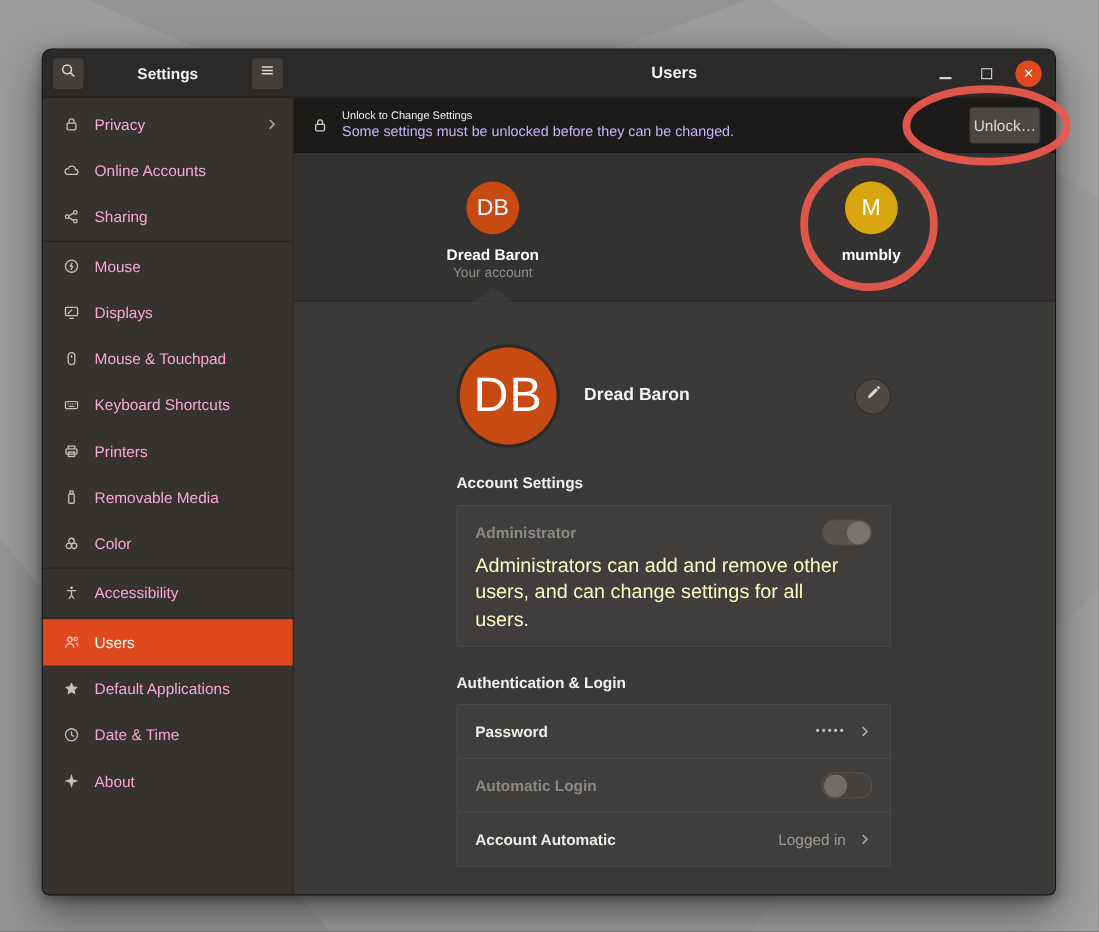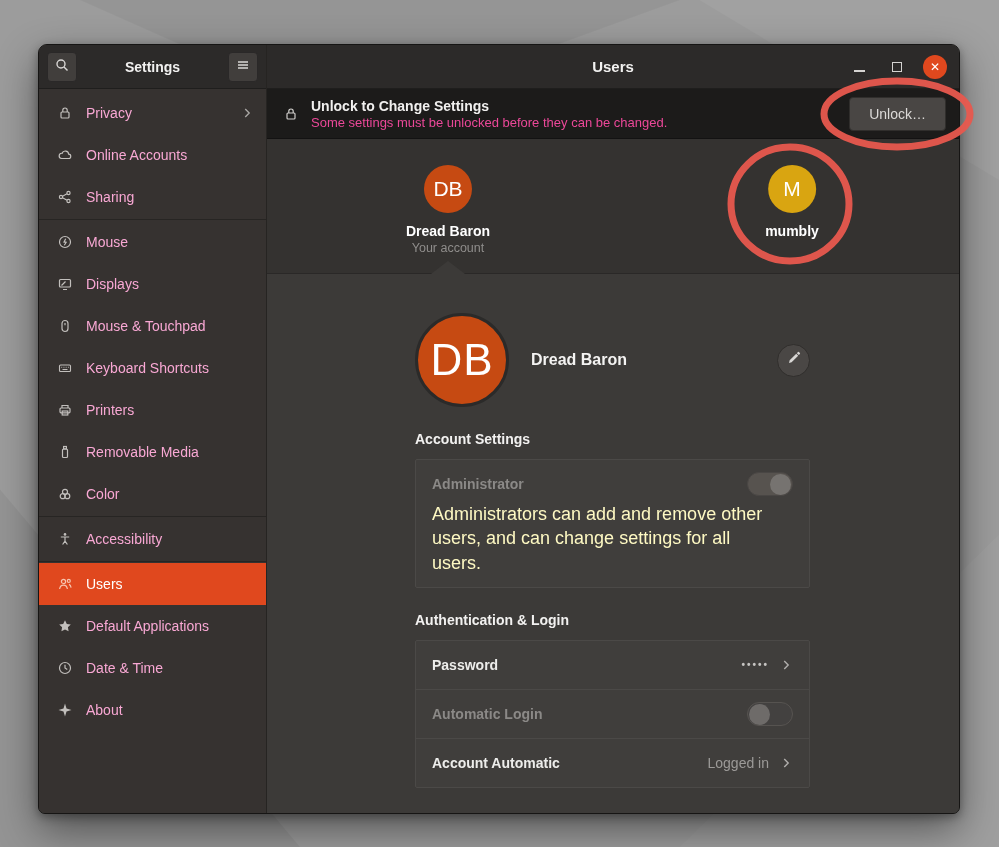--- a/index.html
+++ b/index.html
@@ -61,24 +61,24 @@
   .wc { width:24px; height:24px; display:flex; align-items:center; justify-content:center; cursor:pointer; }
   .wc-min-bar { width:11px; height:2px; background:#d5d3d1; margin-top:8px; }
   .wc-max-box { width:10px; height:10px; border:1.5px solid #d5d3d1; }
   .wc-close { border-radius:50%; background:#e0481e; color:#fff; font-size:12px; line-height:1; }
 
   .banner { height:50px; flex:none; background:#1c1b1a; border-bottom:1px solid #131212;
             display:flex; align-items:center; padding:0 13px 0 16px; gap:12px; }
   .banner .bicon { width:16px; height:16px; color:#d0cecb; flex:none; display:flex; }
   .banner .bicon svg { width:16px; height:16px; }
   .banner-text { display:flex; flex-direction:column; gap:1px; }
-  .banner-title { color:#f1f0ef; font-weight:bold; font-size:14px; }
-  .banner-sub { color:#ec4899; font-size:13px; }
+  .banner-title { color:#f1f0ef; font-weight:normal; font-size:10px; }
+  .banner-sub { color:#c4b5fd; font-size:13px; }
   .unlock-btn { margin-left:auto; background:#494644; border:1px solid #302e2c; border-radius:4px;
-                color:#dcdad8; font-size:14px; padding:8px 19px; font-family:inherit; cursor:pointer; }
+                color:#dcdad8; font-size:14px; padding:8px 3px; font-family:inherit; cursor:pointer; }
 
   .carousel { height:135px; flex:none; background:#343230; border-bottom:1px solid #2a2827; position:relative; }
   .user-chip { position:absolute; top:26px; transform:translateX(-50%);
                display:flex; flex-direction:column; align-items:center; cursor:pointer; }
   .chip-avatar { width:48px; height:48px; border-radius:50%; color:#fff; font-size:21px;
                  display:flex; align-items:center; justify-content:center; }
   .chip-name { margin-top:10px; color:#ffffff; font-weight:bold; font-size:14px; }
   .chip-sub { margin-top:2px; color:#8f8d8b; font-size:12.5px; }
   .carousel-pointer { position:absolute; bottom:-1px; left:181px; transform:translateX(-50%);
                       width:0; height:0; border-left:17px solid transparent;

